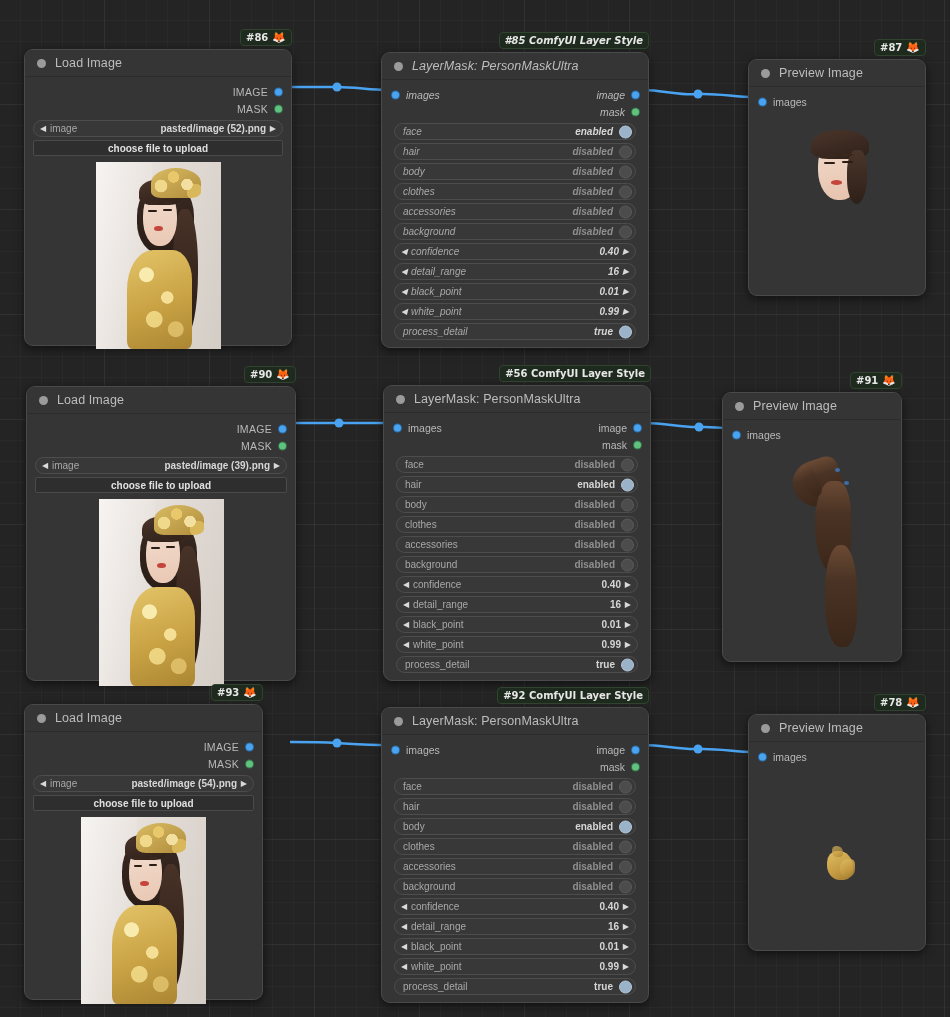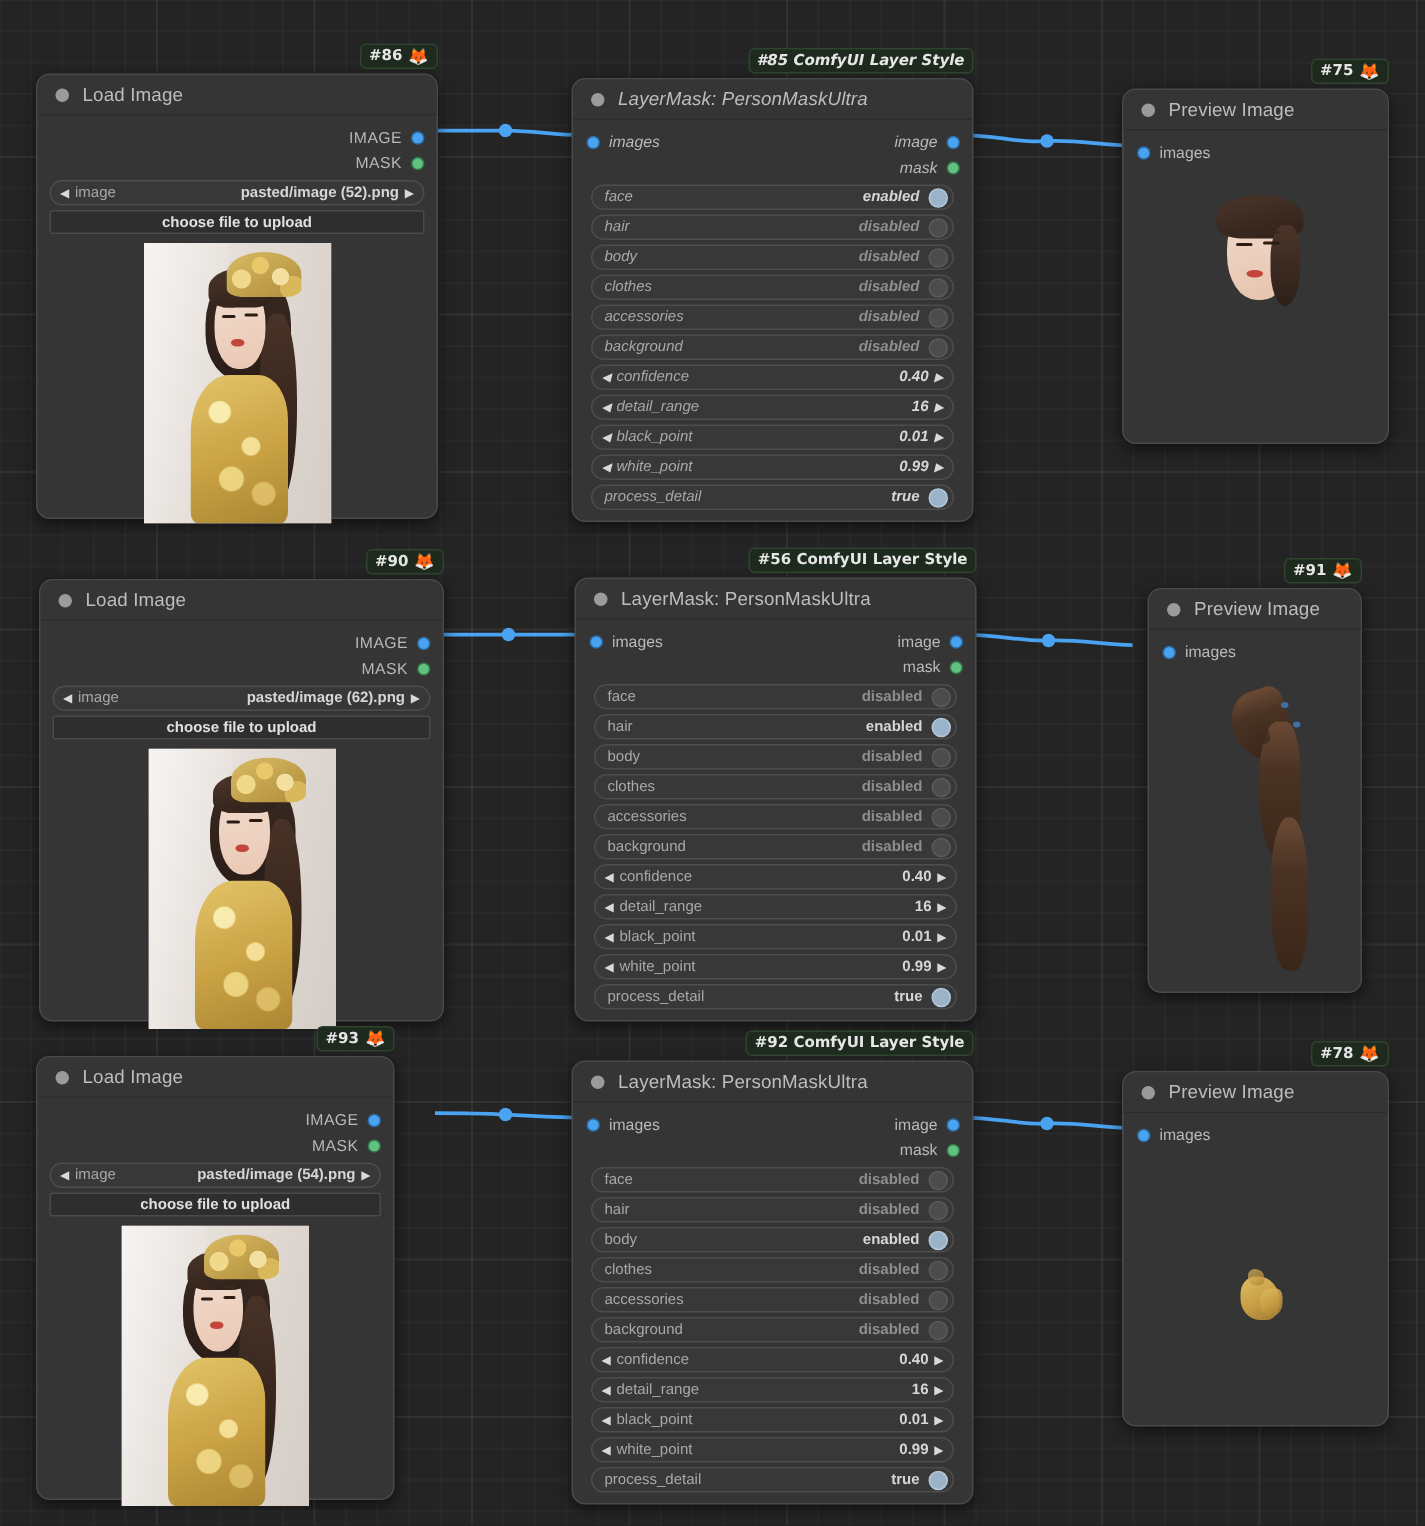--- a/index.html
+++ b/index.html
@@ -350,21 +350,21 @@
           <span class="name">process_detail</span>
           <span class="val">true</span>
           <span class="knob on"></span>
         </div>
     </div>
   </div>
 </div>
 
 <div class="node" style="left:748px;top:59px;width:178px;height:237px;">
   <div class="badge">
-    <span>#75</span>
+    <span>#87</span>
     <span class="fox">🦊</span>
   </div>
   <div class="node-title">
     <span class="collapse-dot"></span>
     <span class="t">Preview Image</span>
   </div>
   <div class="node-body" style="padding:6px 8px 6px;">
     <div class="slot in">
       <span class="dot image"></span>
       <span>images</span>
@@ -398,21 +398,21 @@
         <span class="dot image"></span>
       </div>
       <div class="slot out">
         <span class="lbl-upper">MASK</span>
         <span class="dot mask"></span>
       </div>
     </div>
     <div class="w stepper">
       <span class="arrow l">◀</span>
       <span class="name">image</span>
-      <span class="val">pasted/image (62).png</span>
+      <span class="val">pasted/image (39).png</span>
       <span class="arrow r">▶</span>
     </div>
     <div class="btn">choose file to upload</div>
     <div class="img-frame" style="width:125px;height:187px;">
       <div class="portrait">
         <div class="pt-bg"></div>
           <div class="pt-drape"></div>
         <div class="pt-hair-back" style="left:33%;top:9%;width:46%;height:40%;"></div>
         <div class="pt-pony" style="left:62%;top:25%;width:20%;height:68%;"></div>
         <div class="pt-face" style="left:38%;top:14%;width:27%;height:31%;"></div>
@@ -509,21 +509,21 @@
         </div>
       <div class="w toggle">
           <span class="name">process_detail</span>
           <span class="val">true</span>
           <span class="knob on"></span>
         </div>
     </div>
   </div>
 </div>
 
-<div class="node" style="left:765px;top:392px;width:143px;height:270px;">
+<div class="node" style="left:722px;top:392px;width:180px;height:270px;">
   <div class="badge">
     <span>#91</span>
     <span class="fox">🦊</span>
   </div>
   <div class="node-title">
     <span class="collapse-dot"></span>
     <span class="t">Preview Image</span>
   </div>
   <div class="node-body" style="padding:6px 8px 6px;">
     <div class="slot in">

